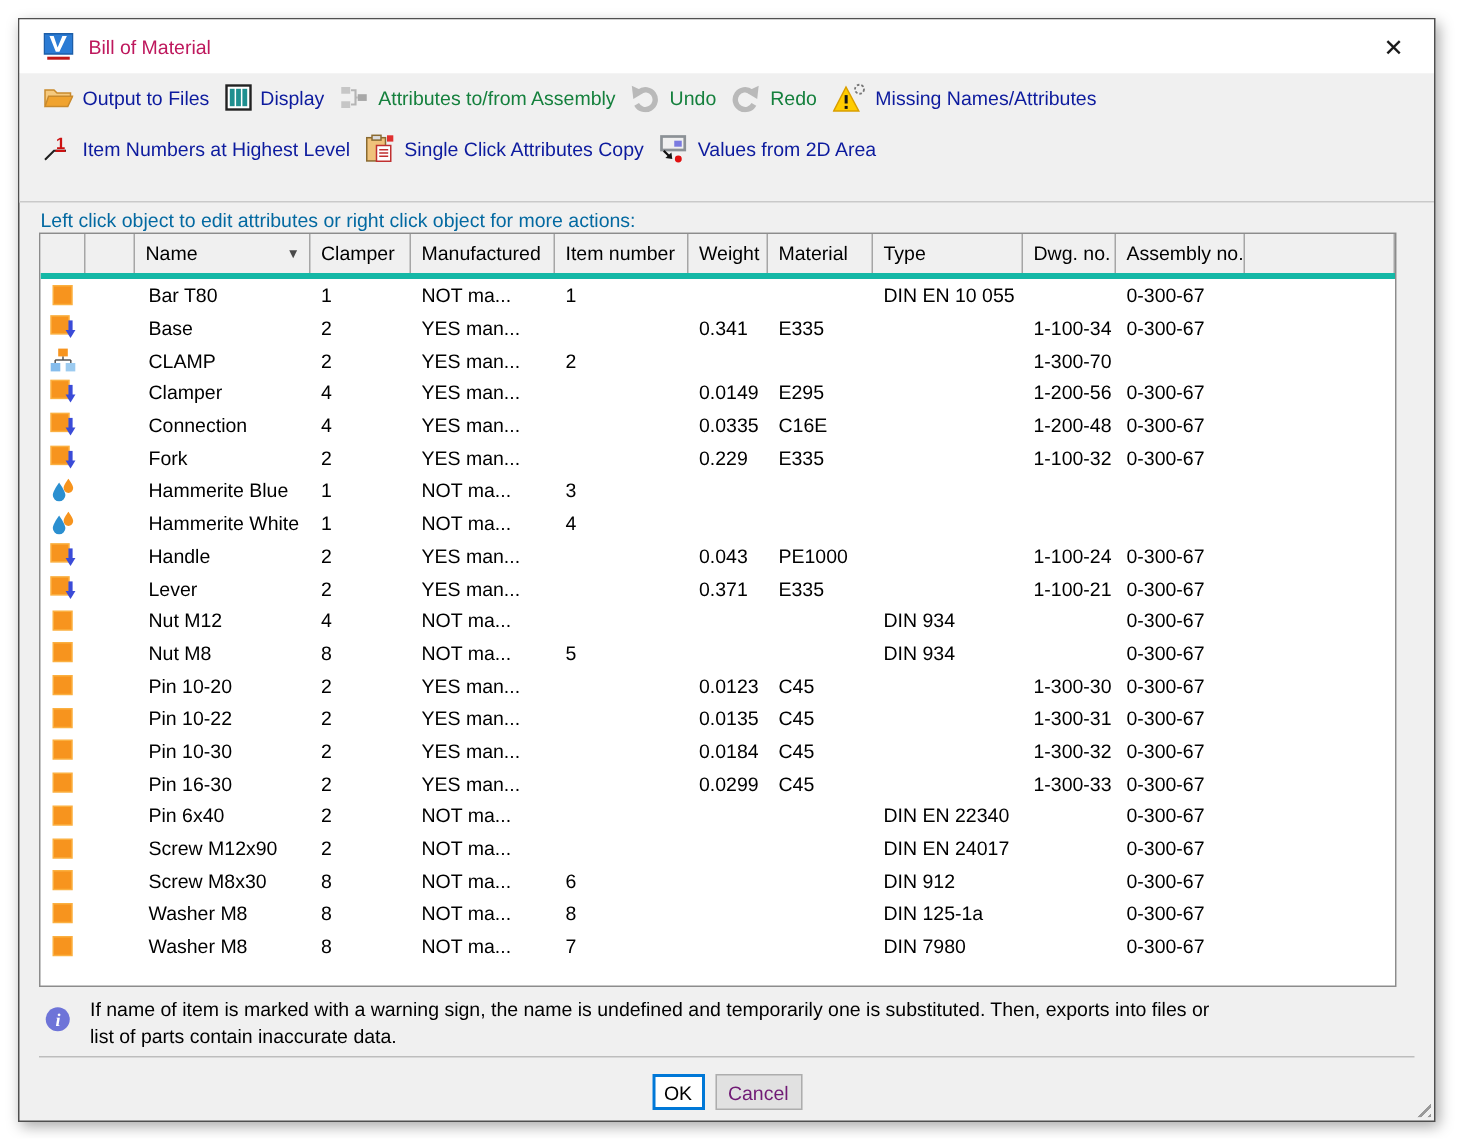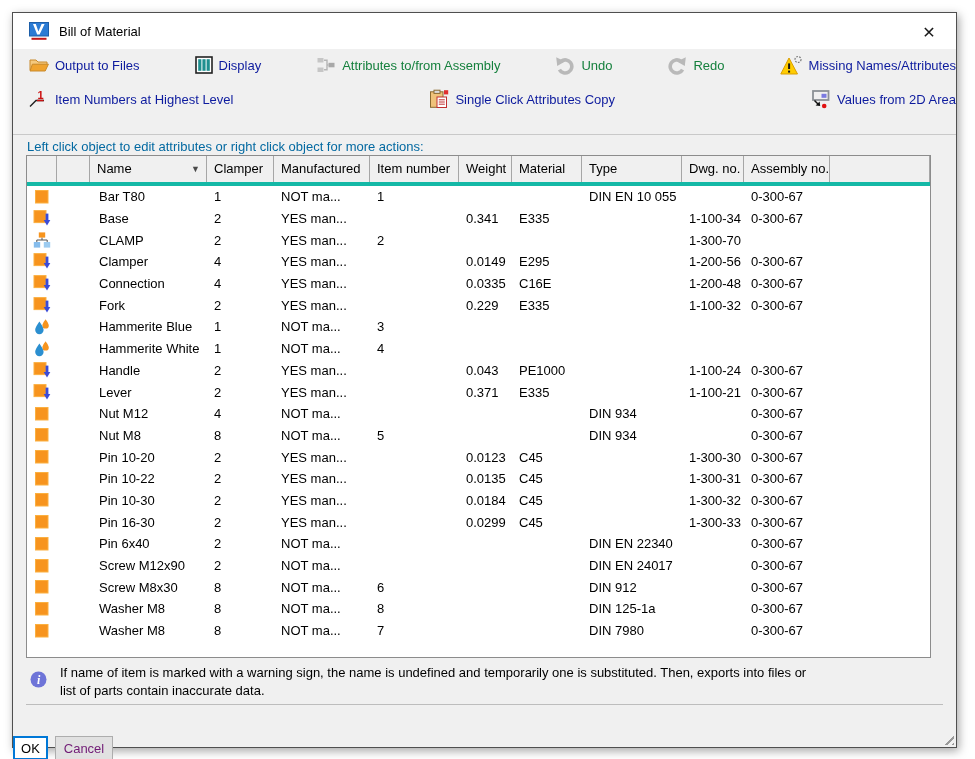--- a/index.html
+++ b/index.html
@@ -12,32 +12,32 @@
     position:absolute; left:12px; top:12px; width:945px; height:736px;
     box-sizing:border-box; background:#f0f0f0;
     border:1px solid #4f4f4f; box-shadow:2px 3px 9px rgba(0,0,0,.35);
   }
   
   .titlebar {
     position:absolute; left:0; top:0; right:0; height:36px;
     background:#ffffff; display:flex; align-items:center; padding-left:16px;
   }
   .titlebar .app-icon { display:flex; align-items:center; }
-  .titlebar .title { margin-left:10px; font-size:13px; color:#000000; }
+  .titlebar .title { margin-left:10px; font-size:13px; color:#be185d; }
   .close-btn {
     position:absolute; right:10px; top:7px; width:34px; height:24px;
     display:flex; align-items:center; justify-content:center;
     font-size:16px; color:#1a1a1a; cursor:pointer;
   }
   
   .toolbar {
     position:absolute; left:0; top:36px; right:0; height:85px;
     border-bottom:1px solid #c9c9c9; background:#f0f0f0;
   }
-  .tb-row { display:flex; align-items:center; gap:24px; height:32px; padding-left:16px;justify-content:space-between; }
+  .tb-row { display:flex; align-items:center; gap:10px; height:32px; padding-left:16px; }
   .tb-row.second { margin-top:2px; }
   .tb-item { display:flex; align-items:center; gap:6px; cursor:pointer; white-space:nowrap; }
   .tb-item .tb-icon { display:flex; align-items:center; }
   .tb-item .tb-label { font-size:13px; color:#0d1b9e; }
   .tb-item.disabled { cursor:default; }
   .tb-item.disabled .tb-label { color:#15803d; }
   
   .hint { position:absolute; left:14px; top:126px; font-size:13px; color:#0369a1; }
   
   .bom {
@@ -54,21 +54,21 @@
   .hc .sort { position:absolute; right:6px; top:0; font-size:9px; color:#4a4a4a; line-height:26px; }
   .row { height:21.7px; align-items:center; cursor:pointer; }
   .bc { font-size:13px; color:#000; padding-left:7px; white-space:nowrap; overflow:hidden; }
   .bc.namecell { padding-left:9px; }
   .bc.iconcell { display:flex; align-items:center; justify-content:center; padding:0; }
   
   .note { position:absolute; left:17px; top:651px; display:flex; align-items:center; gap:13px; }
   .note .note-text { font-size:13px; line-height:17.5px; color:#000; width:758px; }
   
   .btn-sep { position:absolute; left:13px; right:13px; top:691px; border-top:1px solid #bdbdbd; }
-  .buttons { position:absolute; left:0; right:0; top:703px; display:flex; gap:7px;margin-top:20px; }
+  .buttons { position:absolute; left:0; right:0; top:703px; display:flex; justify-content:center; gap:7px; }
   .btn {
     height:24px; box-sizing:border-box; font-size:13px; font-family:"Liberation Sans", sans-serif;
     display:flex; align-items:center; justify-content:center; cursor:pointer;
   }
   .btn.ok { width:35px; background:#ffffff; border:2px solid #0078d7; color:#000; }
   .btn.cancel { width:58px; background:#e1e1e1; border:1px solid #adadad; color:#701a75; }
   .grip {
     position:absolute; right:2px; bottom:2px; width:13px; height:13px; cursor:nwse-resize;
     background:repeating-linear-gradient(135deg, transparent 0 3px, #9a9a9a 3px 4.5px);
     clip-path:polygon(100% 0, 100% 100%, 0 100%);

